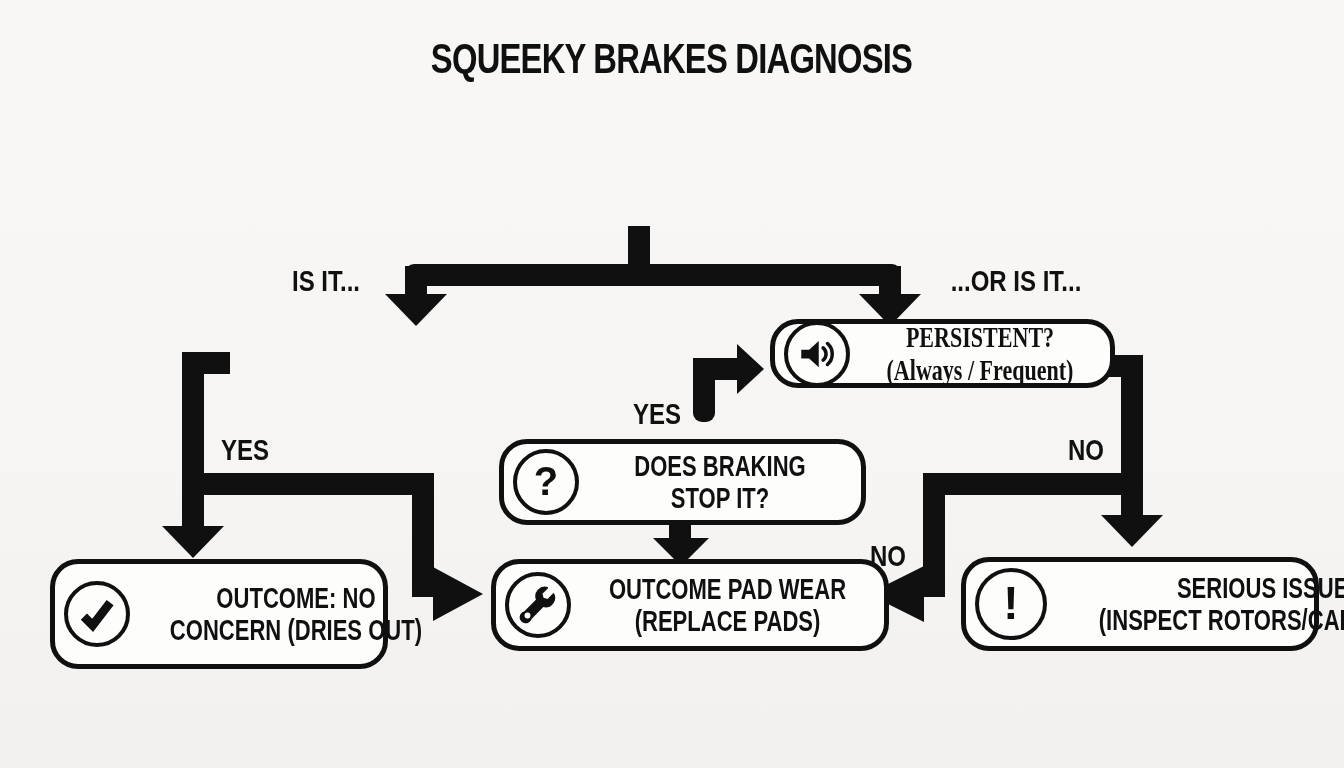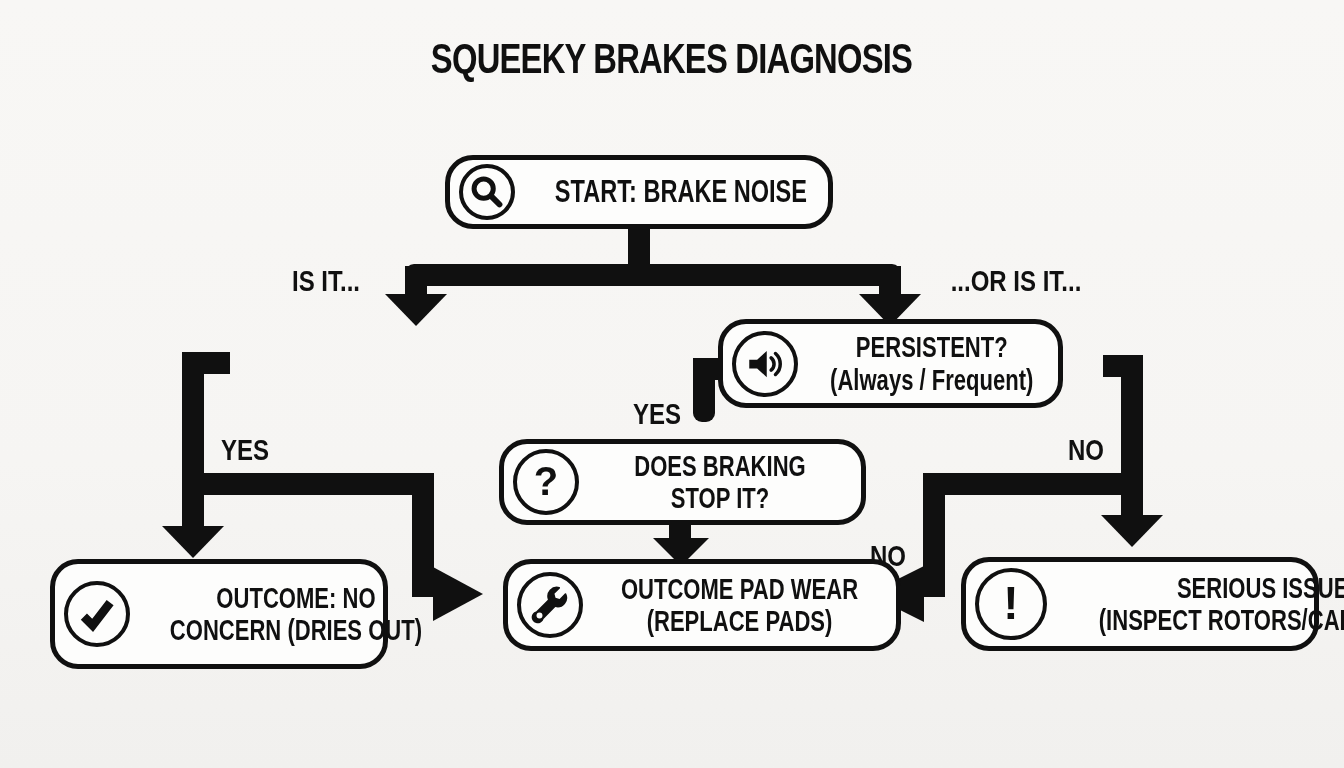--- a/index.html
+++ b/index.html
@@ -81,32 +81,23 @@
   <div class="bar" style="left:669px;top:521px;width:22px;height:20px;"></div>
   <div class="tri tri-down sm" style="left:653px;top:538px;"></div>
 
   <div class="lbl" style="left:326px;top:281px;">IS IT...</div>
   <div class="lbl" style="left:1016px;top:281px;">...OR IS IT...</div>
   <div class="lbl" style="left:657px;top:414px;">YES</div>
   <div class="lbl" style="left:245px;top:450px;">YES</div>
   <div class="lbl" style="left:1086px;top:450px;">NO</div>
   <div class="lbl" style="left:888px;top:556px;">NO</div>
 
-  <div class="node" style="left:445px;top:155px;width:388px;height:74px;">
-    <div class="icon-circle small">
-      <svg width="40" height="40" viewBox="0 0 48 48">
-        <circle cx="20" cy="20" r="11.5" fill="none" stroke="#101010" stroke-width="6"></circle>
-        <line x1="29" y1="29" x2="39" y2="39" stroke="#101010" stroke-width="7" stroke-linecap="round"></line>
-      </svg>
-    </div>
-    <div class="node-text single">START: BRAKE NOISE</div>
-  </div>
 
 
-  <div class="node" style="left:718px;top:319px;width:345px;height:89px;">
+  <div class="node" style="left:770px;top:319px;width:345px;height:69px;font-family:Liberation Serif, serif;">
     <div class="icon-circle">
       <svg width="42" height="42" viewBox="0 0 48 48">
         <polygon points="6,19 15,19 26,9 26,39 15,29 6,29" fill="#101010"></polygon>
         <path d="M31 17 a9 9 0 0 1 0 14" fill="none" stroke="#101010" stroke-width="4" stroke-linecap="round"></path>
         <path d="M36 12 a16 16 0 0 1 0 24" fill="none" stroke="#101010" stroke-width="4" stroke-linecap="round"></path>
       </svg>
     </div>
     <div class="node-text">
       <div>PERSISTENT?</div>
       <div>(Always / Frequent)</div>
@@ -128,21 +119,21 @@
       <svg width="42" height="42" viewBox="0 0 48 48">
         <path d="M9 27 L19 37 L39 11" fill="none" stroke="#101010" stroke-width="10" stroke-linecap="butt" stroke-linejoin="miter"></path>
       </svg>
     </div>
     <div class="node-text">
       <div>OUTCOME: NO</div>
       <div>CONCERN (DRIES OUT)</div>
     </div>
   </div>
 
-  <div class="node" style="left:491px;top:559px;width:398px;height:92px;margin-left:12px;">
+  <div class="node" style="left:491px;top:559px;width:398px;height:92px;">
     <div class="icon-circle">
       <svg width="42" height="42" viewBox="0 0 48 48">
         <path d="M42.7 11.3a1 1 0 0 0-1.7-.4l-6.1 6.1-4.6-1.2-1.2-4.6 6.1-6.1a1 1 0 0 0-.4-1.7A11 11 0 0 0 21.6 17.9L8.1 31.4a6.9 6.9 0 1 0 8.5 8.5L30.1 26.4A11 11 0 0 0 42.7 11.3z" fill="#101010"></path>
         <circle cx="12" cy="36" r="3.4" fill="#fdfdfc"></circle>
       </svg>
     </div>
     <div class="node-text">
       <div>OUTCOME PAD WEAR</div>
       <div>(REPLACE PADS)</div>
     </div>

